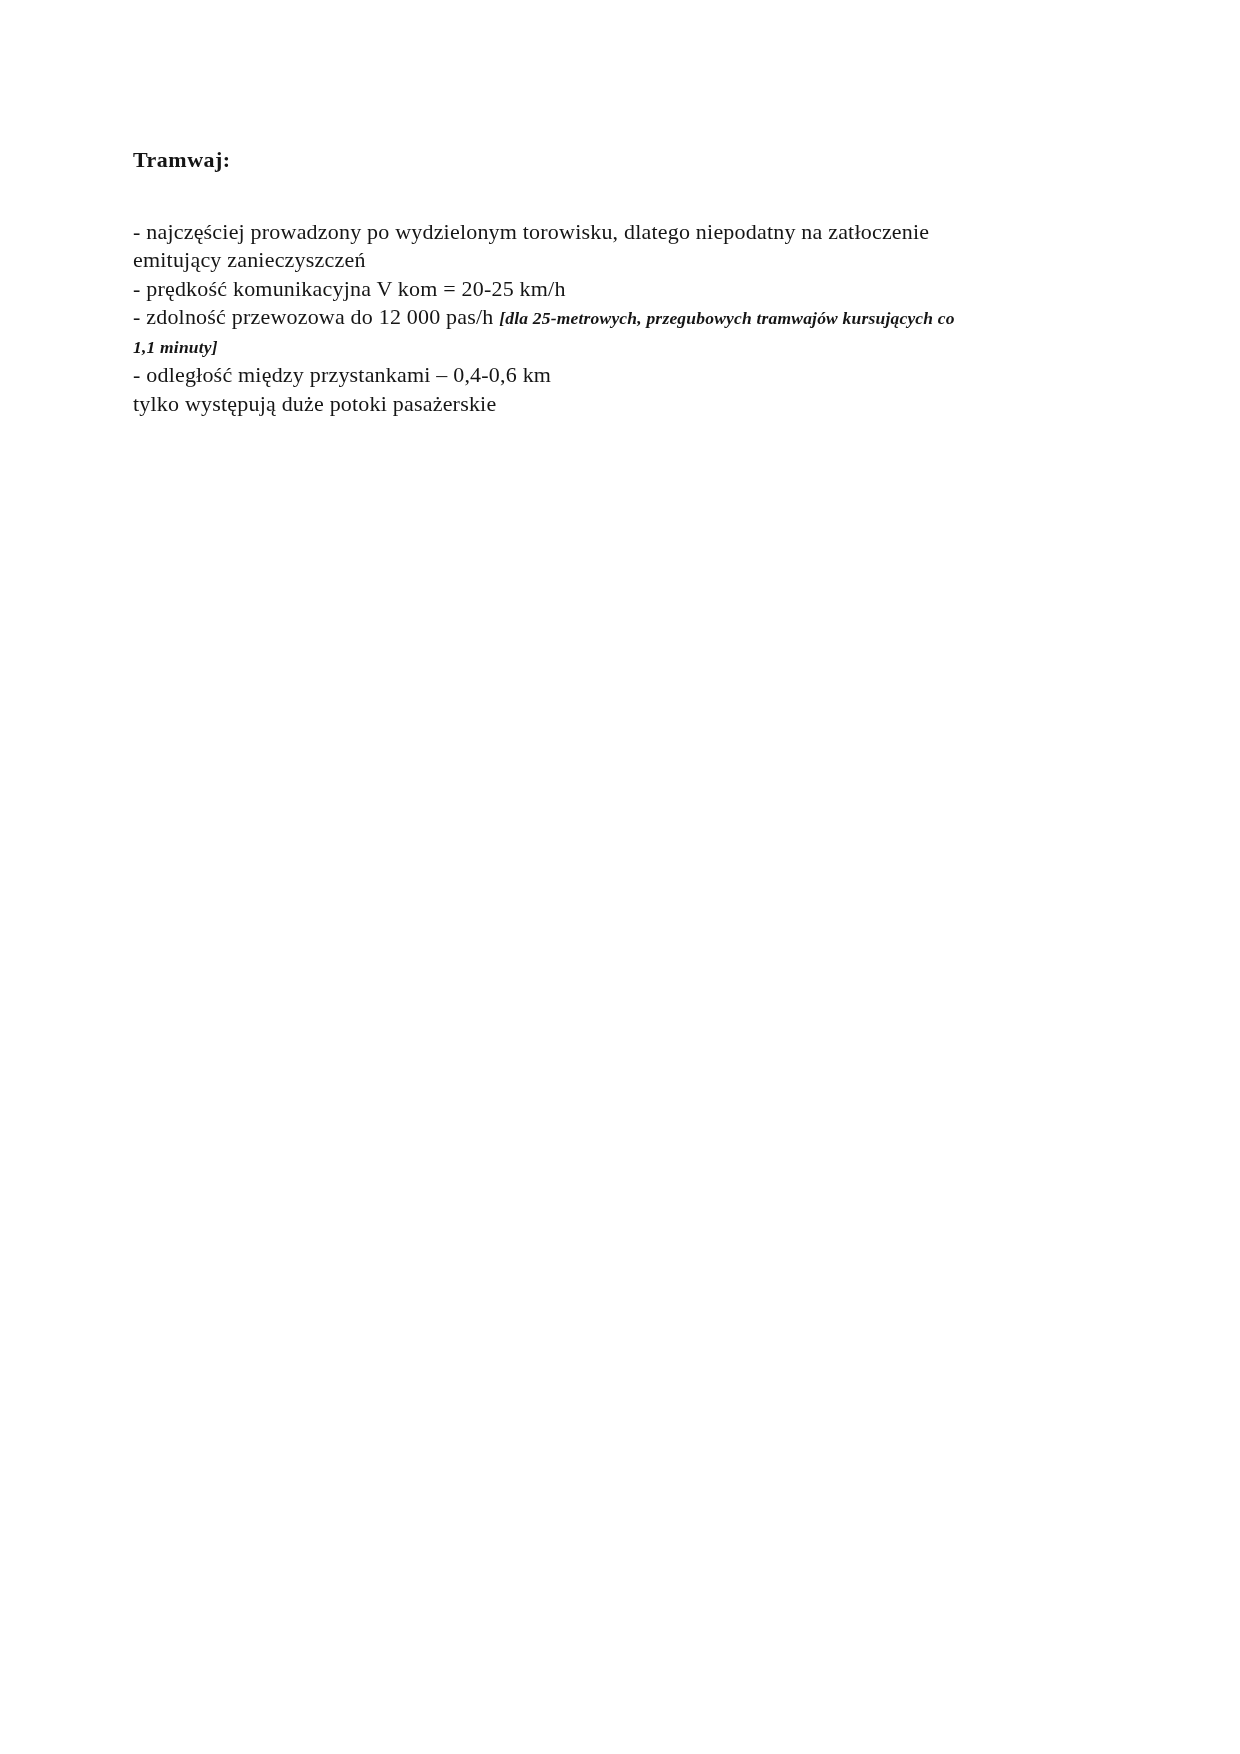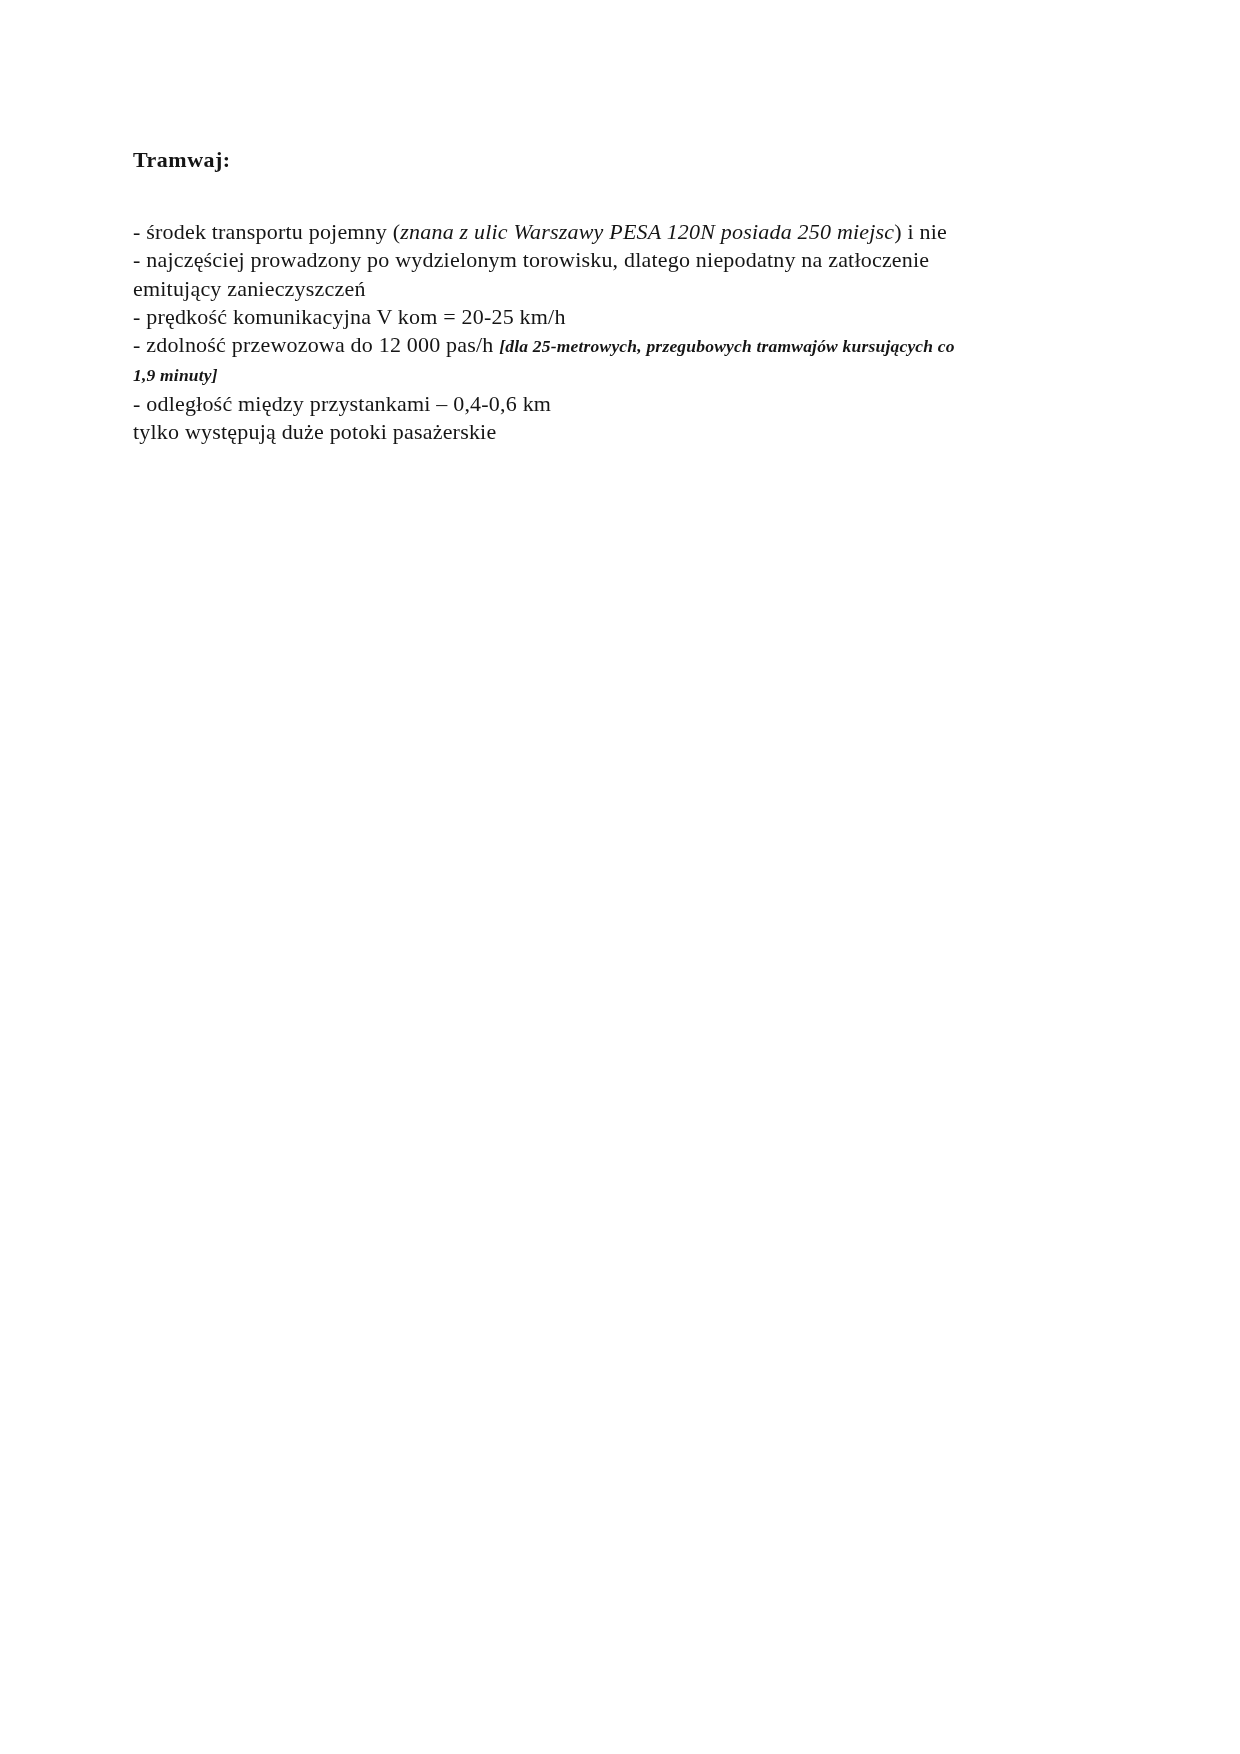--- a/index.html
+++ b/index.html
@@ -50,32 +50,31 @@
 </head>
 <body>
 
 <div class="page">
   <div class="content">
 
     <div class="heading">Tramwaj:</div>
 
     <div class="spacer"></div>
 
-    <div class="line"><span>- środek transportu pojemny (</span><span class="it">znana z ulic Warszawy PESA 120N posiada 250 miejsc</span><span>) i nie</span></div>
 
     <div class="line"><span>- najczęściej prowadzony po wydzielonym torowisku, dlatego niepodatny na zatłoczenie</span></div>
 
     <div class="line"><span>emitujący zanieczyszczeń</span></div>
 
 
     <div class="line"><span>- prędkość komunikacyjna V kom = 20-25 km/h</span></div>
 
     <div class="line"><span>- zdolność przewozowa do 12 000 pas/h </span><span class="bi">[dla 25-metrowych, przegubowych tramwajów kursujących co</span></div>
 
-    <div class="line"><span class="bi">1,9 minuty]</span></div>
+    <div class="line"><span class="bi">1,1 minuty]</span></div>
 
     <div class="line"><span>- odległość między przystankami – 0,4-0,6 km</span></div>
 
 
     <div class="line"><span>tylko występują duże potoki pasażerskie</span></div>
 
   </div>
 </div>
 
 </body></html>

